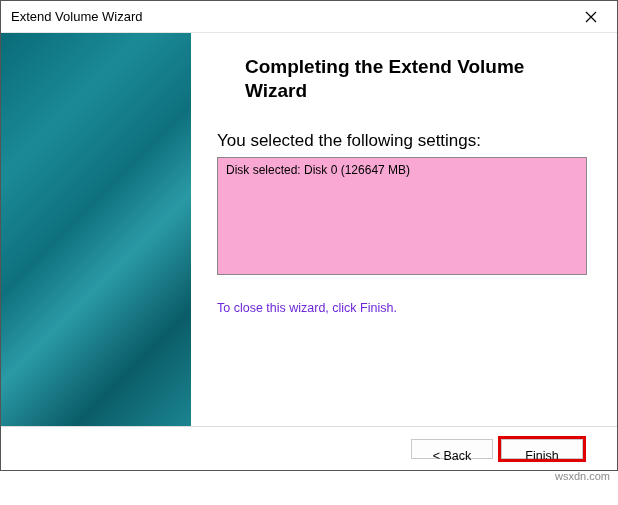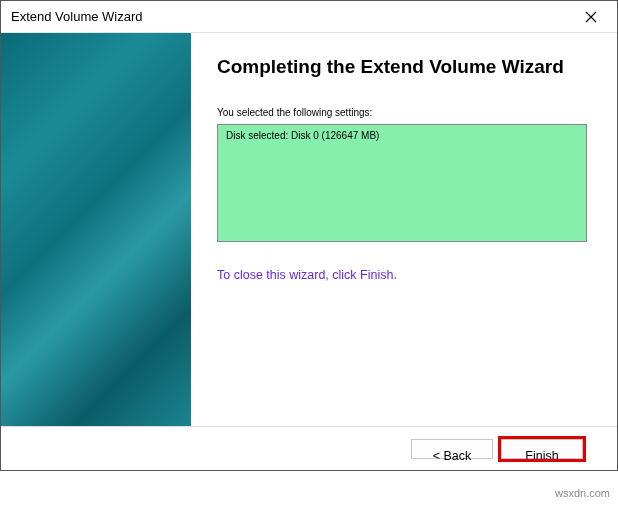--- a/index.html
+++ b/index.html
@@ -59,34 +59,35 @@
       padding: 22px 30px 10px 26px;
       display: flex;
       flex-direction: column;
     }
     .heading {
       font-size: 19px;
       font-weight: 600;
       color: #000;
       line-height: 1.25;
       margin-bottom: 28px;
+      margin-left: 28px;
     }
     .subtext {
-      font-size: 10px;
+      font-size: 17px;
       color: #000;
       margin-bottom: 6px;
     }
     .summary-box {
       width: 100%;
       height: 118px;
       border: 1px solid #888;
       padding: 5px 8px;
-      font-size: 10px;
+      font-size: 12px;
       color: #000;
-      background: #86efac;
+      background: #f9a8d4;
       overflow: auto;
       margin-bottom: 26px;
     }
     .hint {
       font-size: 12.5px;
       color: #6d28d9;
     }
     .button-row {
       height: 44px;
       border-top: 1px solid #ddd;
@@ -108,21 +109,21 @@
       padding: 9px 8px;
     }
     .btn:disabled { color: #888; }
     .btn-highlight {
       outline: 3px solid #e00000;
       outline-offset: 0;
     }
     .gap { width: 14px; }
     .watermark {
       position: absolute;
-      bottom: 6px;
+      bottom: 23px;
       right: 8px;
       font-size: 11px;
       color: #8a8a8a;
       font-family: Arial, sans-serif;
     }
   </style>
 </head>
 <body>
 
 <div class="dialog">

